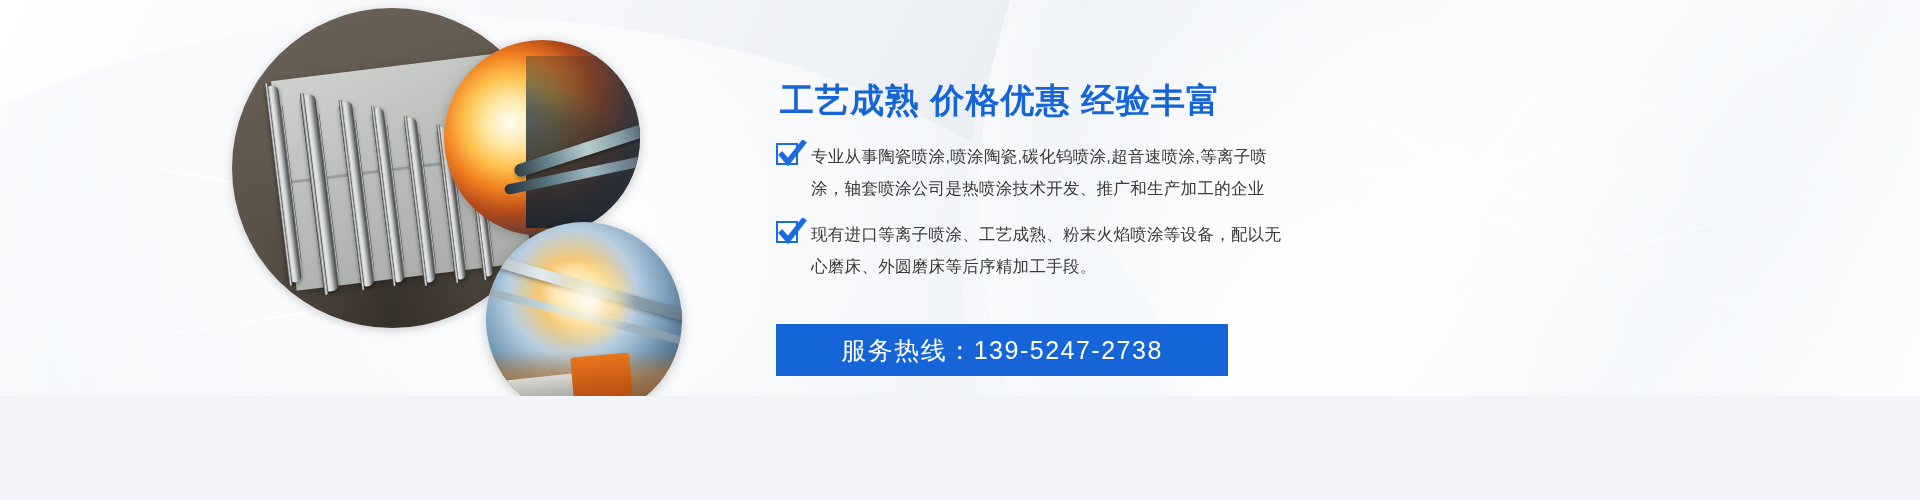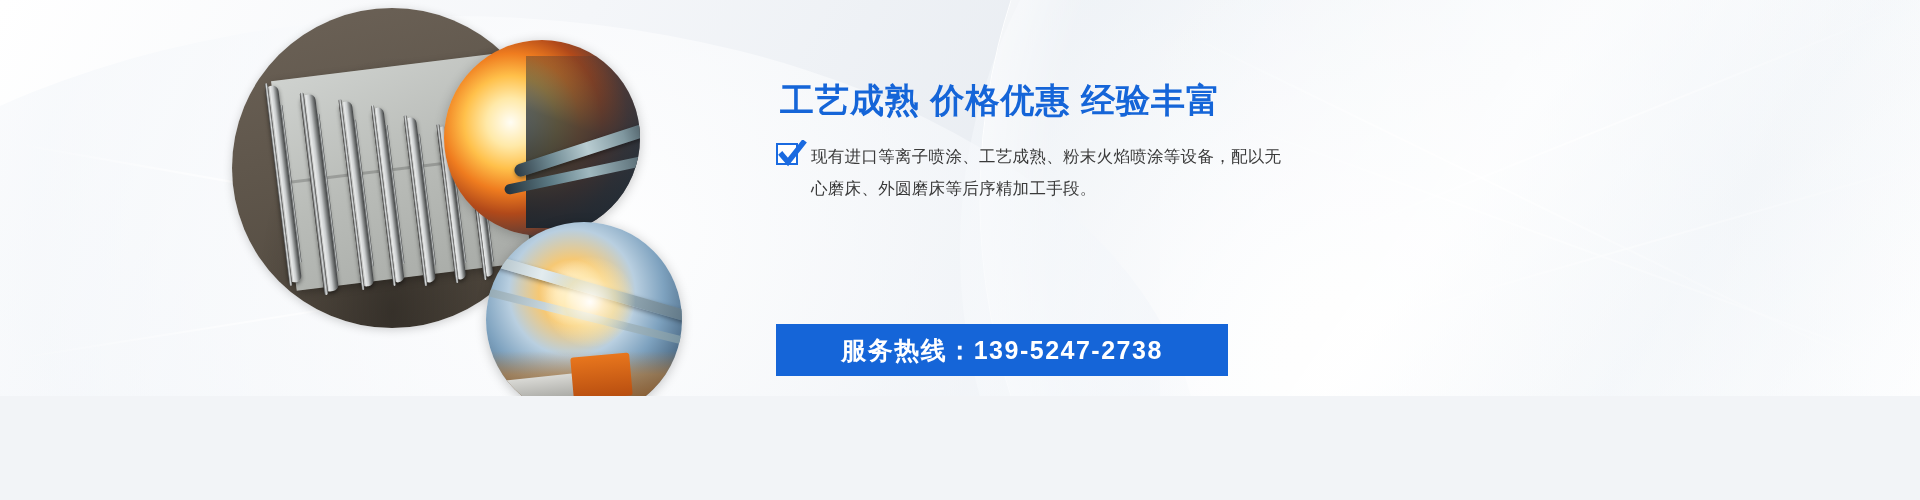--- a/index.html
+++ b/index.html
@@ -202,21 +202,21 @@
   
   .hotline {
     position:absolute; left:0px; top:324px;
     width:452px; height:52px;
     background:#1565d8;
     display:flex; align-items:center; justify-content:center;
   }
   .hotline span {
     color:#ffffff;
     font-size:25px;
-    font-weight:bold;
+    font-weight:normal;
     letter-spacing:1.5px;
     white-space:nowrap;
   }
 </style>
 </head>
 <body>
 
 <div id="banner">
 
   <div class="swoosh sw-a"></div>
@@ -259,20 +259,28 @@
     </div>
 
   </div>
 
   <div class="copy">
 
     <div class="headline">工艺成熟  价格优惠  经验丰富</div>
 
     <div class="bullets">
 
+      <div class="bullet">
+        <span class="check">
+          <svg width="30" height="30" viewBox="0 0 30 30" aria-hidden="true">
+            <path d="M5 15 L11 22 L26 3" fill="none" stroke="#1a6ae0" stroke-width="5.5" stroke-linecap="square" stroke-linejoin="miter"></path>
+          </svg>
+        </span>
+        <span class="btext">专业从事陶瓷喷涂,喷涂陶瓷,碳化钨喷涂,超音速喷涂,等离子喷涂，轴套喷涂公司是热喷涂技术开发、推广和生产加工的企业</span>
+      </div>
 
       <div class="bullet">
         <span class="check">
           <svg width="30" height="30" viewBox="0 0 30 30" aria-hidden="true">
             <path d="M5 15 L11 22 L26 3" fill="none" stroke="#1a6ae0" stroke-width="5.5" stroke-linecap="square" stroke-linejoin="miter"></path>
           </svg>
         </span>
         <span class="btext">现有进口等离子喷涂、工艺成熟、粉末火焰喷涂等设备，配以无心磨床、外圆磨床等后序精加工手段。</span>
       </div>
 

